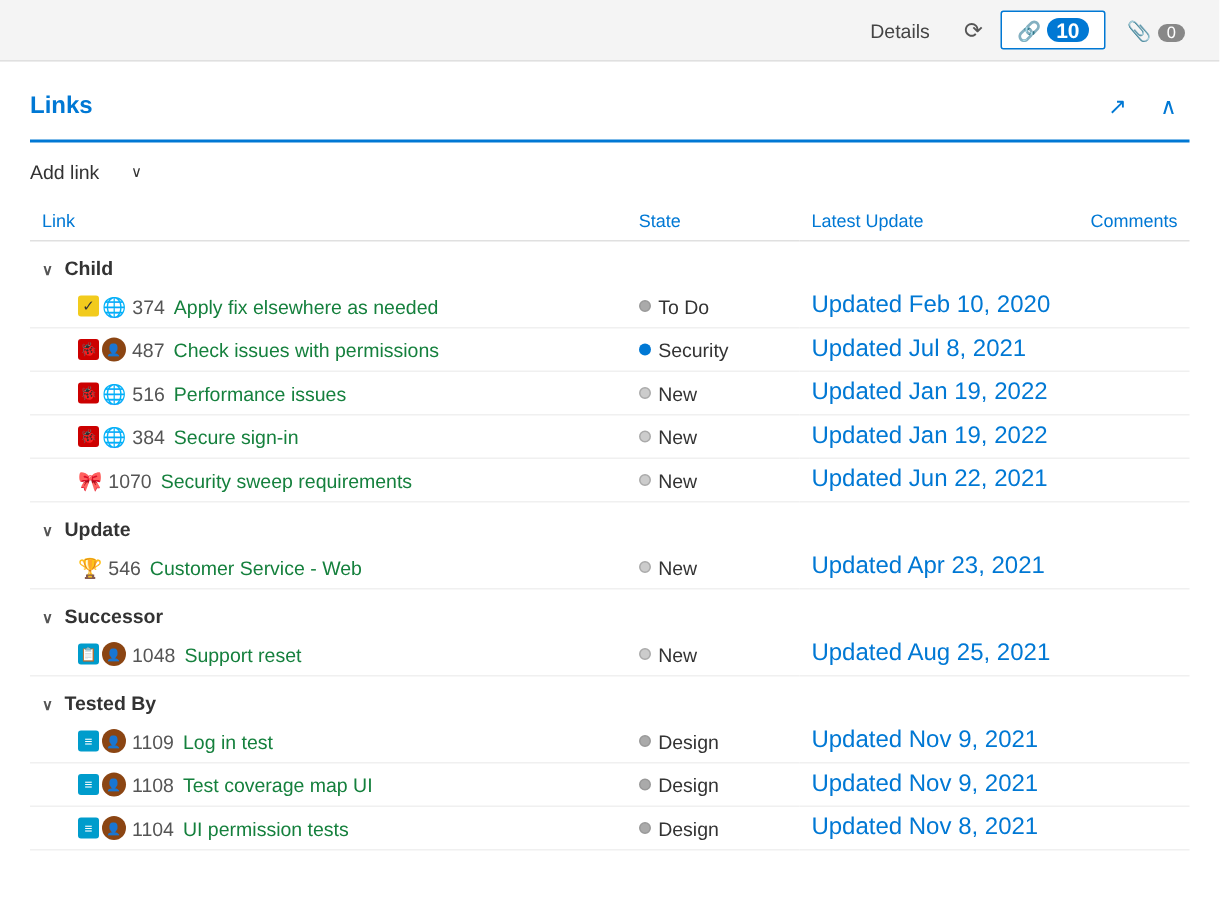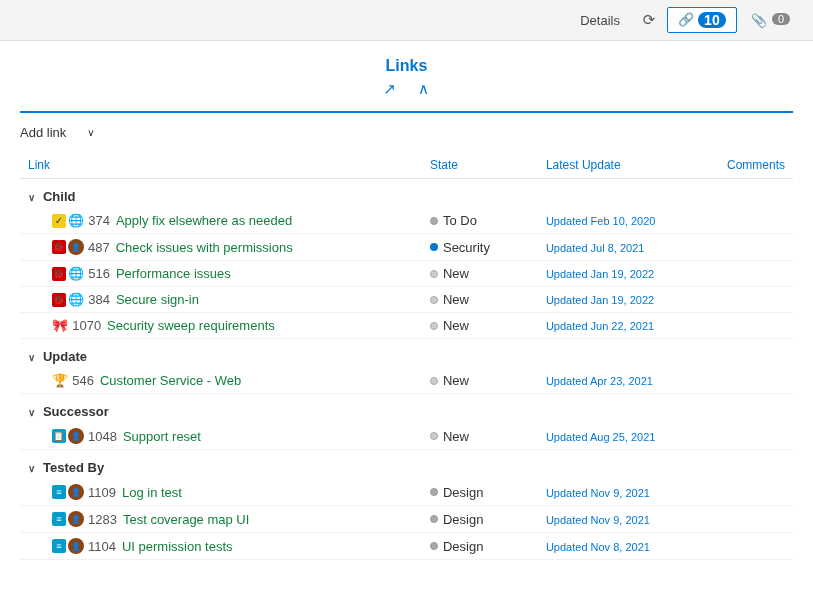--- a/index.html
+++ b/index.html
@@ -15,21 +15,21 @@
       display: flex;
       justify-content: flex-end;
       align-items: center;
       padding: 6px 12px;
       background: #f4f4f4;
       border-bottom: 1px solid #e0e0e0;
       gap: 4px;
     }
     .top-bar-btn {
       display: flex;
-      align-items: flex-start;
+      align-items: flex-end;
       gap: 4px;
       padding: 4px 10px;
       border: 1px solid transparent;
       background: transparent;
       cursor: pointer;
       font-size: 13px;
       color: #444;
       border-radius: 2px;
     }
     .top-bar-btn.active {
@@ -72,21 +72,20 @@
     }
 
     
     .links-header {
       display: flex;
       justify-content: space-between;
       align-items: center;
       border-bottom: 2px solid #0078d4;
       padding-bottom: 8px;
       margin-bottom: 12px;
-      flex-direction: column;
     }
     .links-title {
       font-size: 16px;
       font-weight: 600;
       color: #0078d4;
     }
     .links-header-actions {
       display: flex;
       align-items: center;
       gap: 6px;
@@ -204,21 +203,21 @@
       flex-shrink: 0;
     }
     .dot-todo { background: #aaa; border: 1.5px solid #999; }
     .dot-committed { background: #0078d4; }
     .dot-new { background: #ccc; border: 1.5px solid #aaa; }
     .dot-design { background: #aaa; border: 1.5px solid #999; }
 
     .update-text {
       color: #0078d4;
       white-space: nowrap;
-      font-size: 11px;
+      font-size: 16px;
     }
 
     .section-chevron {
       font-size: 10px;
       color: #555;
       margin-right: 4px;
       cursor: pointer;
     }
 
     .emoji-icon {
@@ -483,21 +482,21 @@
       </td>
       <td class="col-comments right"></td>
     </tr>
         <tr class="data-row">
       <td class="indent-cell col-link">
         <div class="link-cell">
           <div class="link-icons">
                 <span class="work-item-icon icon-test" title="Test" style="font-size:9px; background:#009ccc; color:#fff;">≡</span>
                 <span class="avatar avatar-brown">👤</span>
               </div>
-          <span class="link-id">1283</span>
+          <span class="link-id">1108</span>
           <a class="link-text" href="#">Test coverage map UI</a>
         </div>
       </td>
       <td class="col-state">
         <div class="state-cell">
           <span class="state-dot dot-design"></span>
           <span>Design</span>
         </div>
       </td>
       <td class="col-update">

